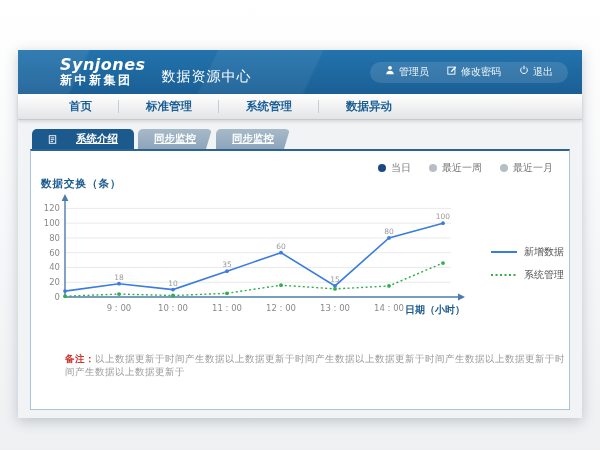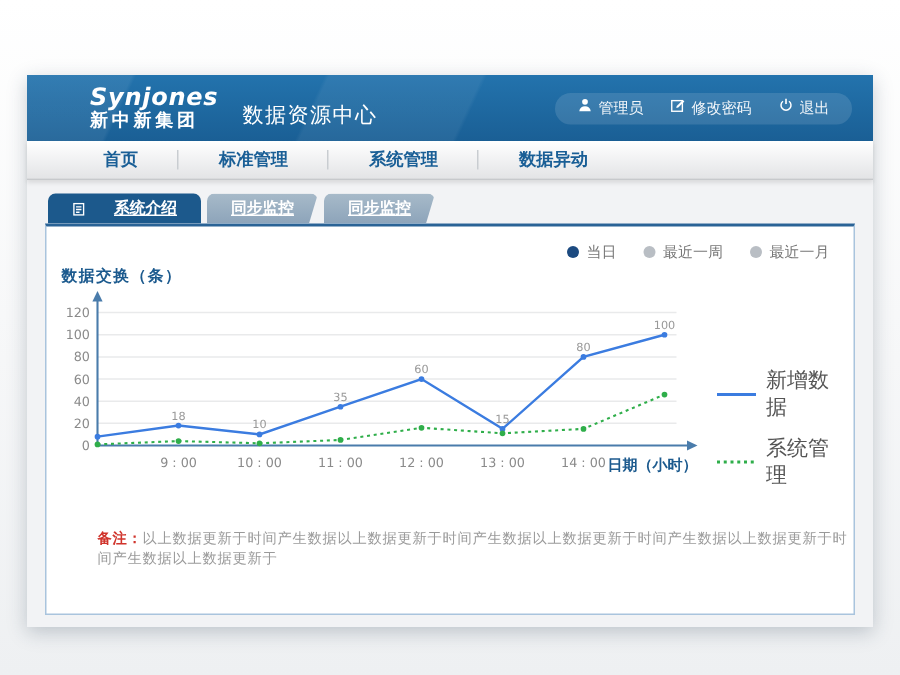--- a/index.html
+++ b/index.html
@@ -67,21 +67,21 @@
   .radio-row { display:flex; justify-content:flex-end; gap:18px; padding:10px 16px 0 0; }
   .radio-item { display:flex; align-items:center; gap:5px; cursor:pointer; }
   .radio-dot { width:8px; height:8px; border-radius:50%; background:#b9bec4; }
   .radio-item.selected .radio-dot { background:#1c4a80; }
   .radio-label { font-size:10px; color:#777; }
   
   .ylabel { font-size:10.5px; font-weight:bold; color:#1c5a8e; margin:2px 0 0 10px; letter-spacing:1px; }
   .chart-wrap { display:flex; padding:2px 4px 0 4px; }
   .legend { display:flex; flex-direction:column; gap:9px; margin-top:52px; }
   .legend-item { display:flex; align-items:center; gap:7px; cursor:pointer; }
-  .legend-label { font-size:14px; color:#555; }
+  .legend-label { font-size:10px; color:#555; }
   
   .note { margin:24px 0 0 34px; font-size:9.5px; color:#9a9a9a; letter-spacing:.5px; }
   .note-prefix { color:#d0342c; font-weight:bold; }
   svg text { font-family:"DejaVu Sans","Liberation Sans",sans-serif; }
 </style>
 </head>
 <body>
 
 <div class="page">
   <div class="window">

